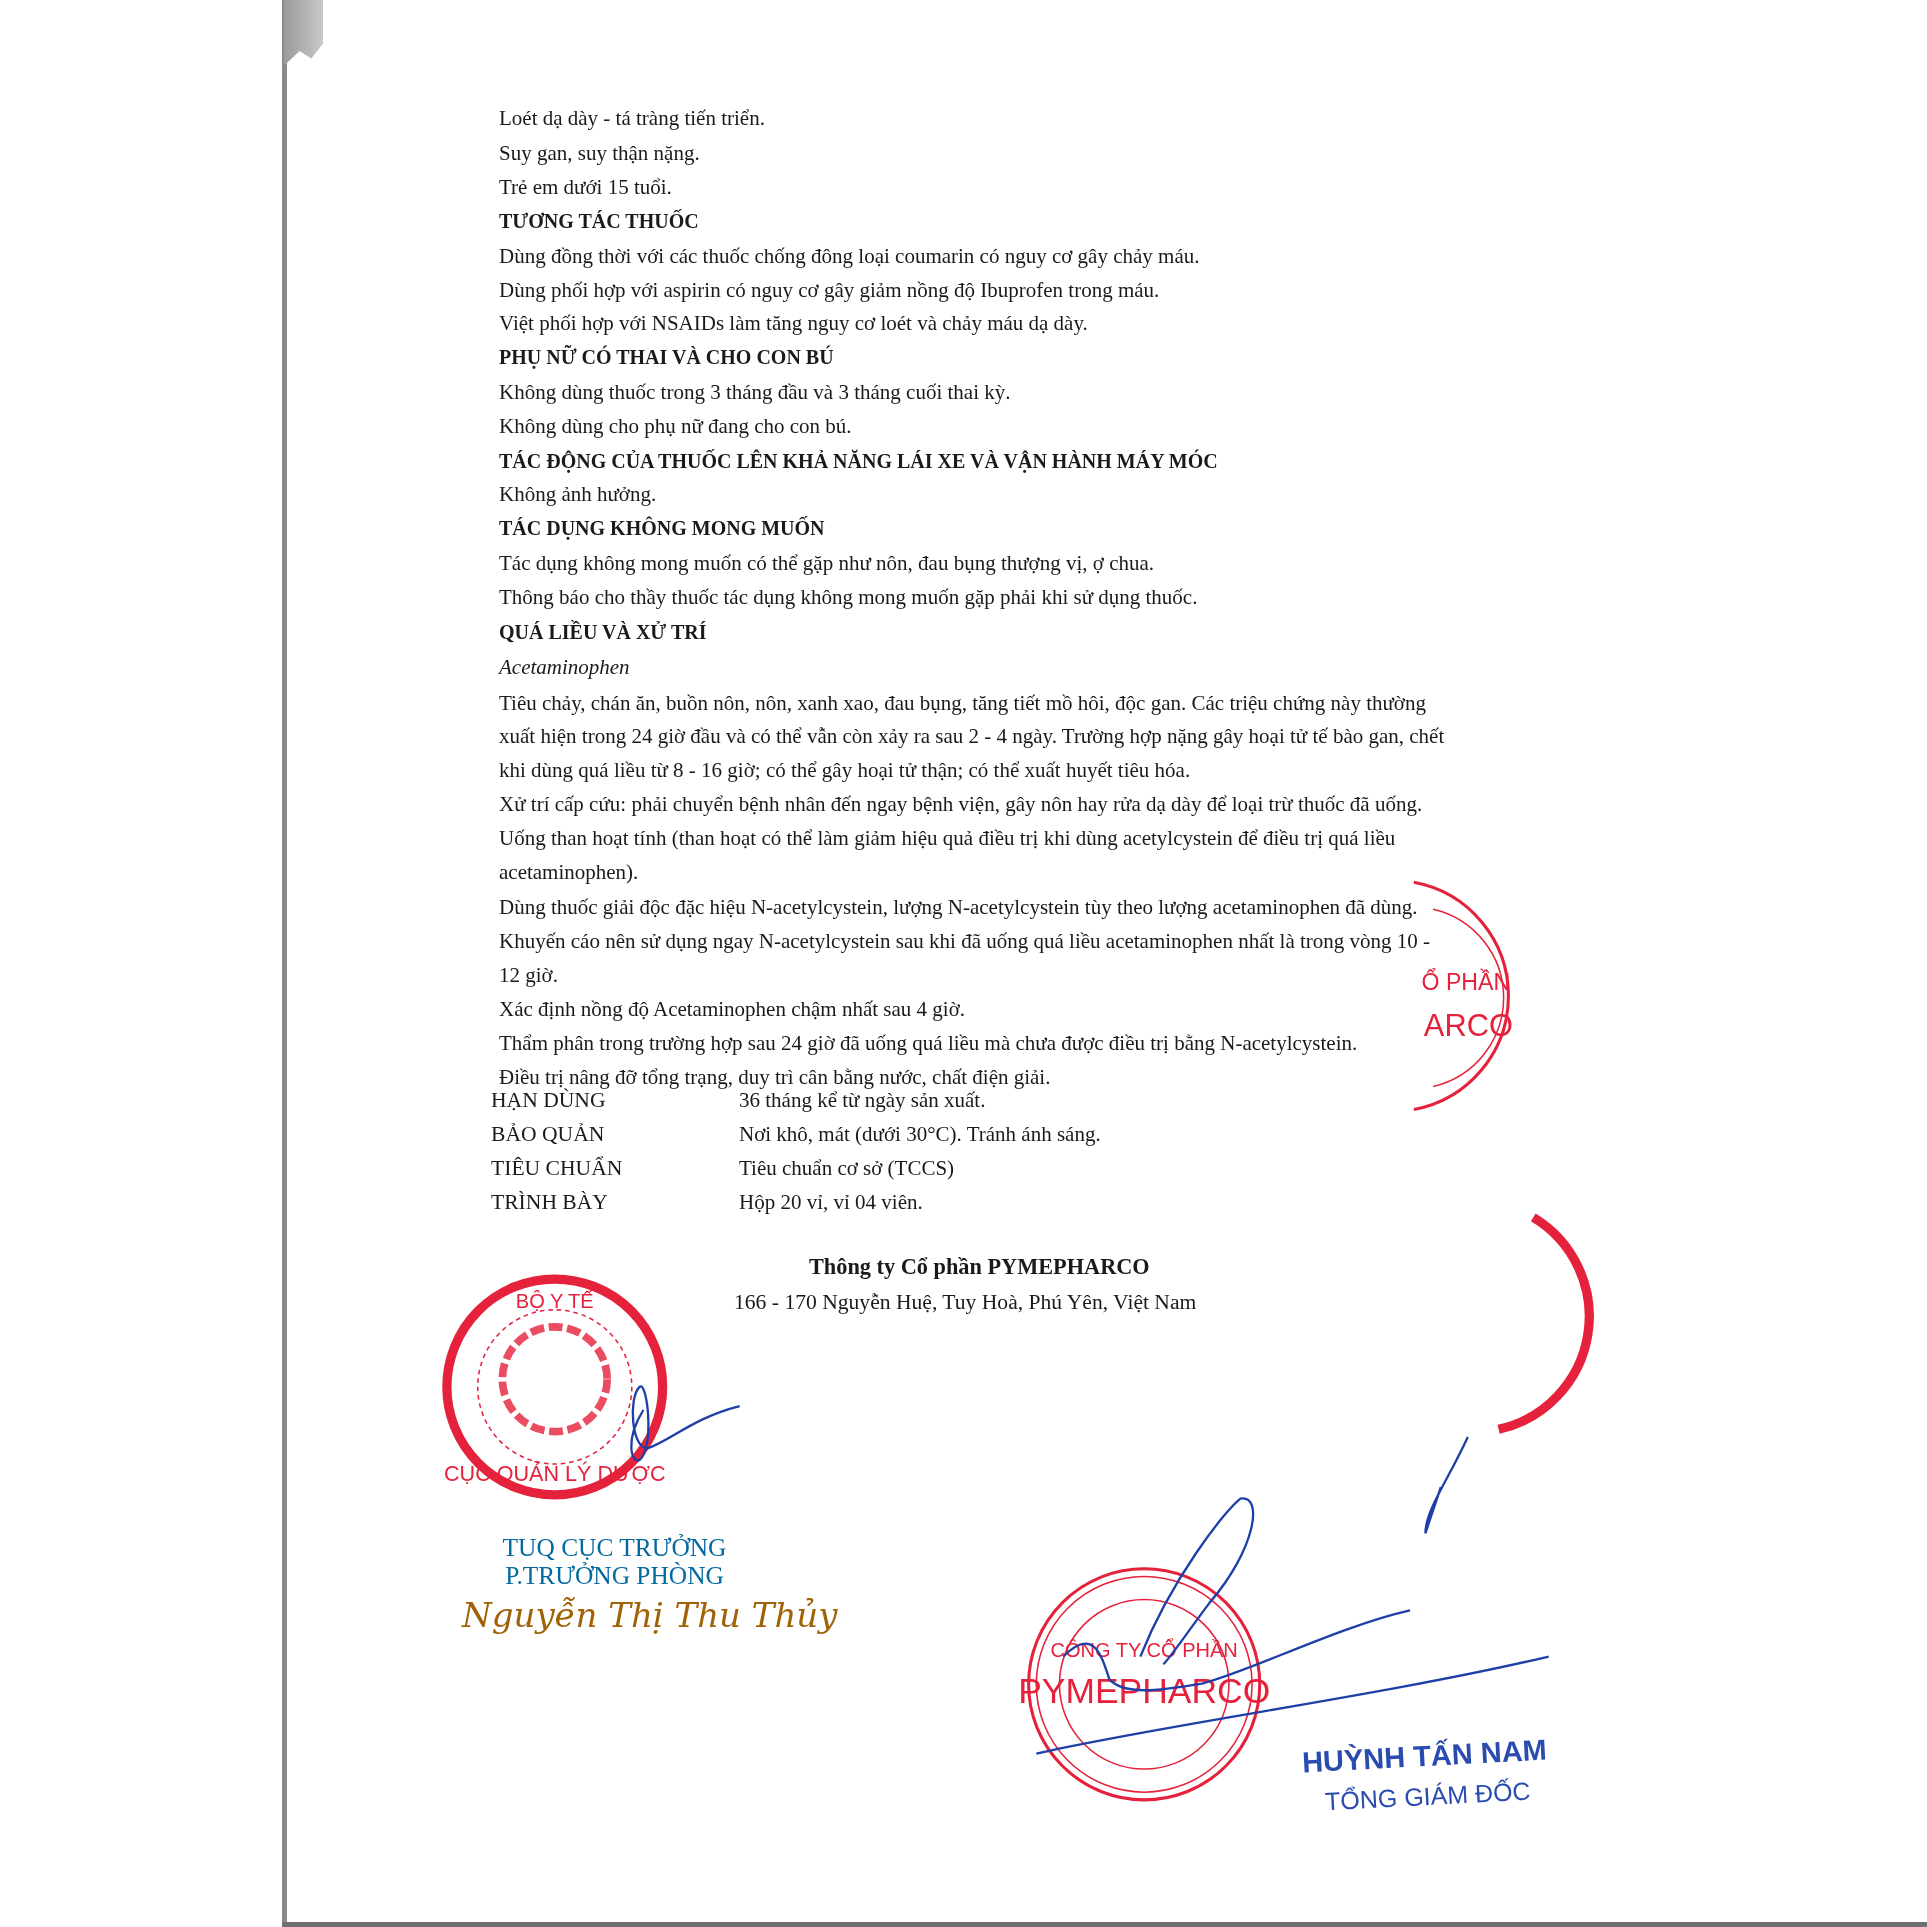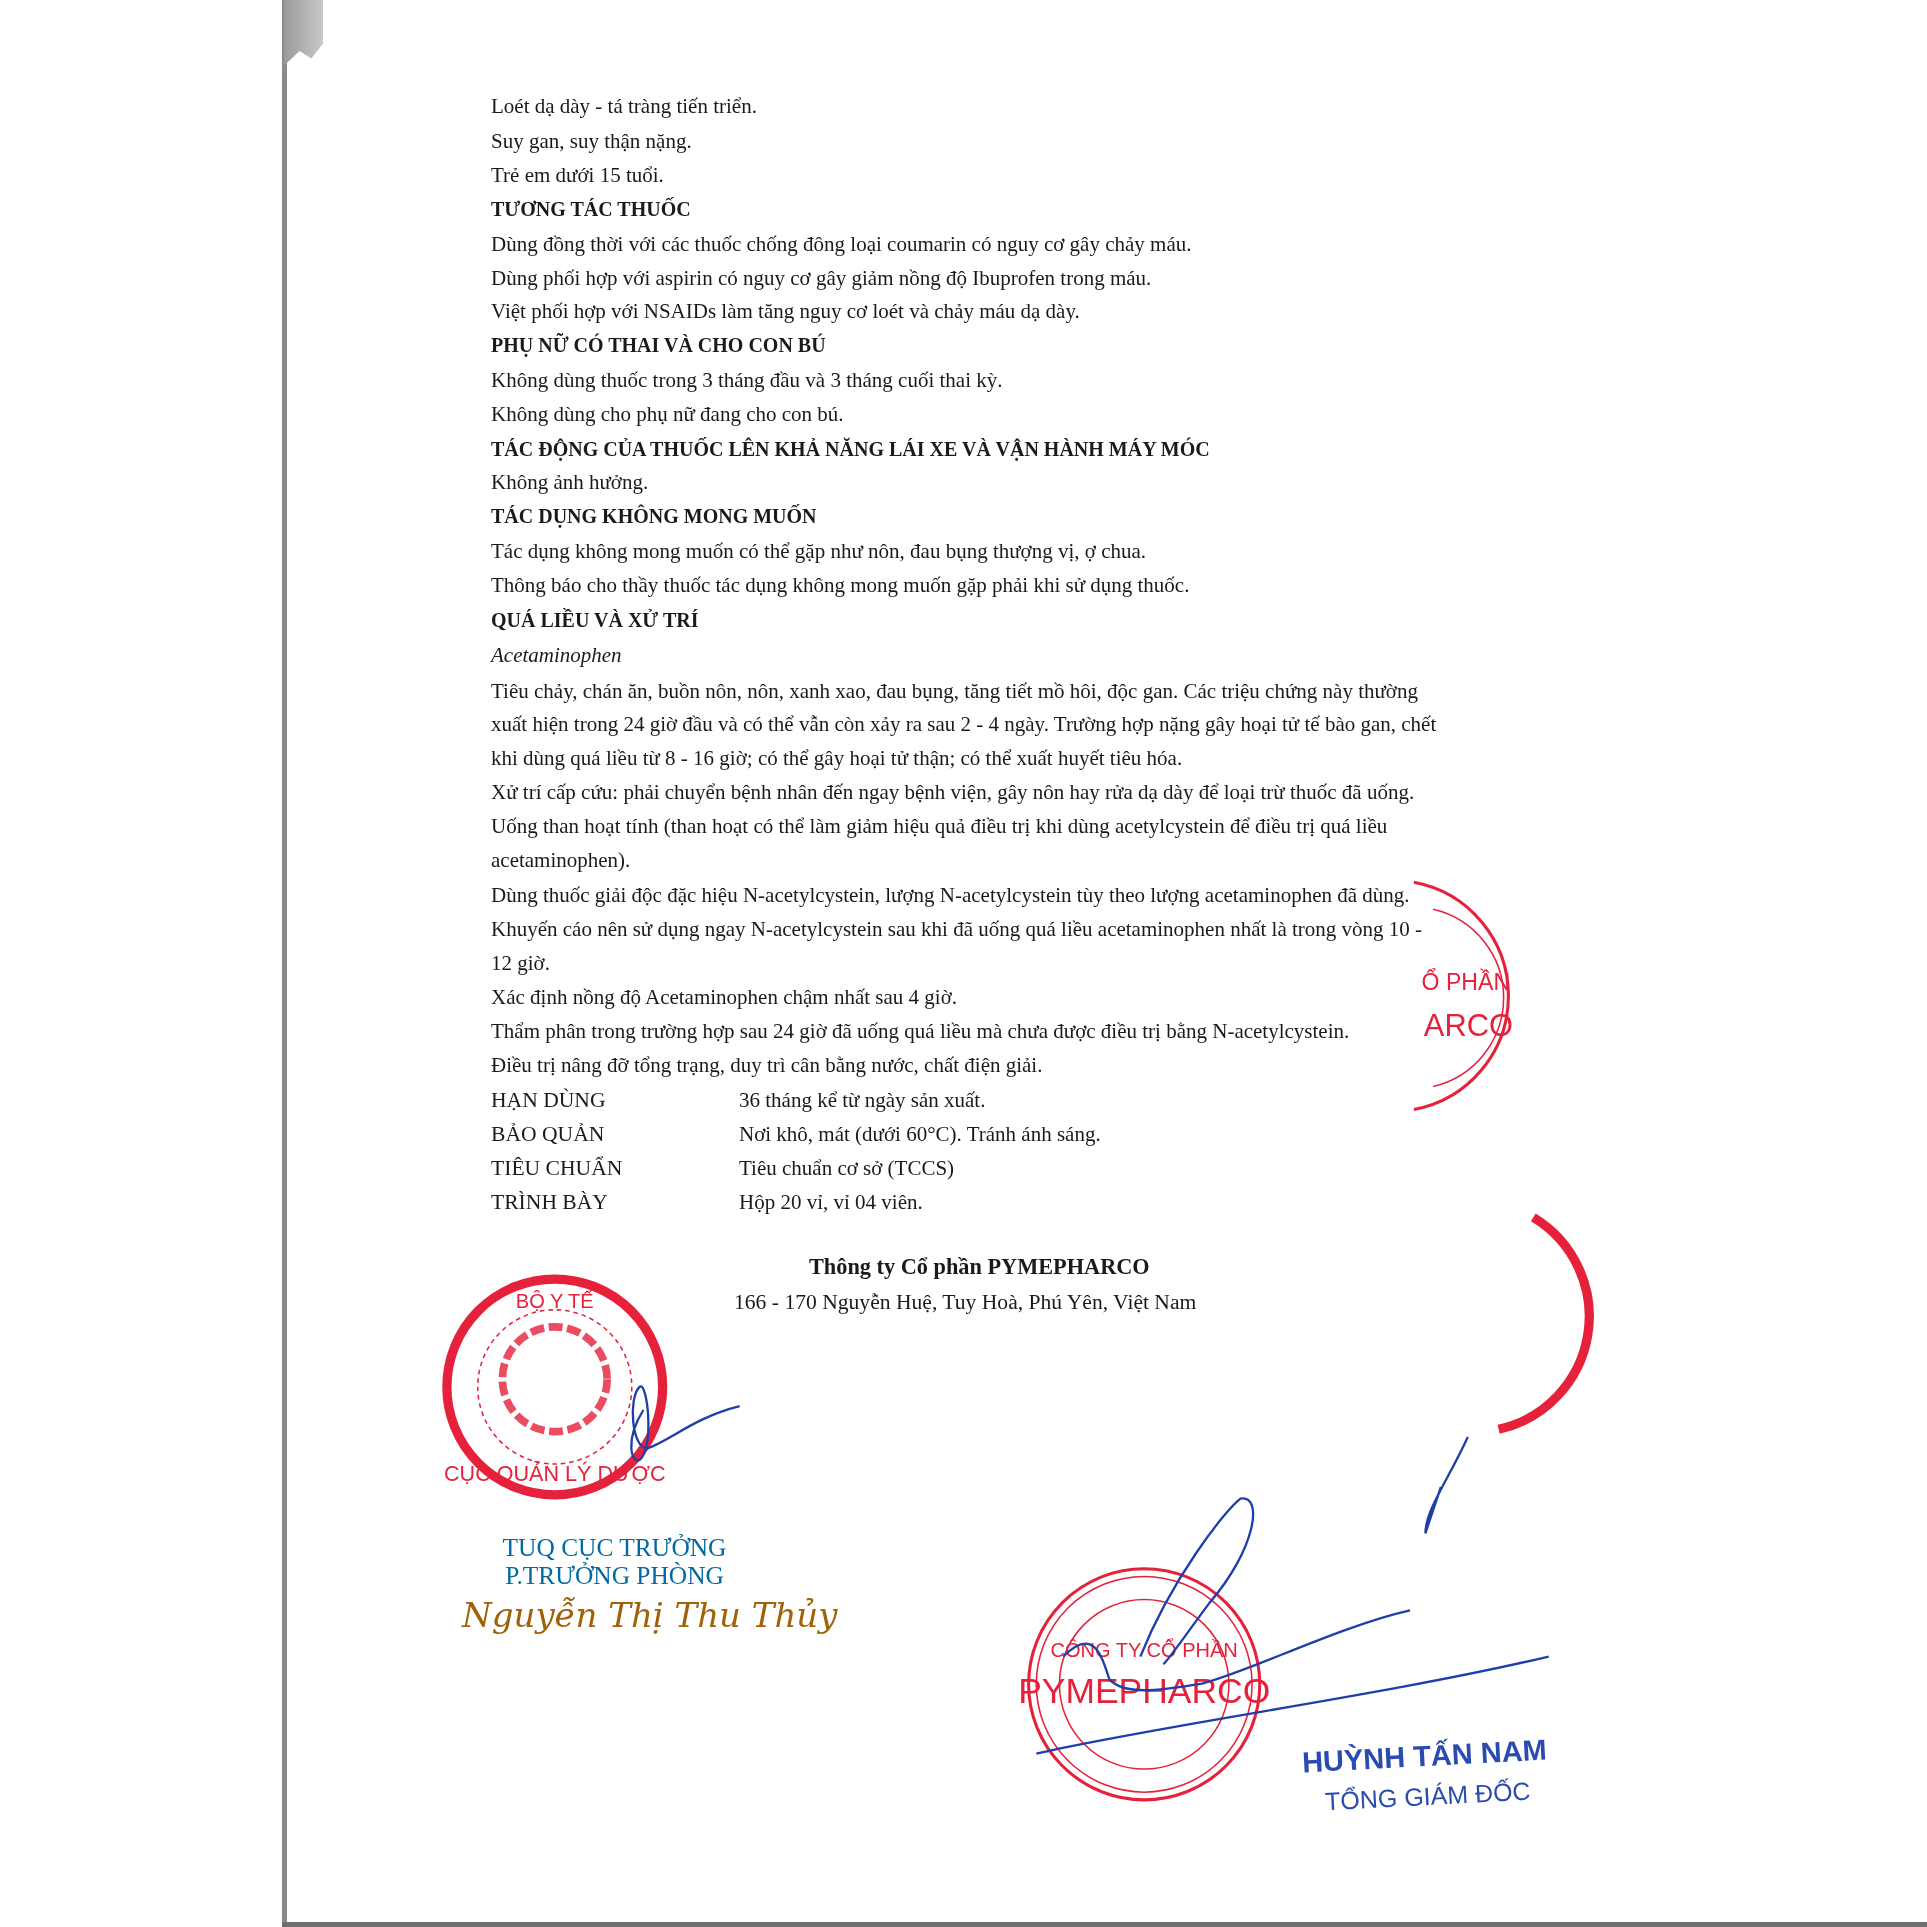--- a/index.html
+++ b/index.html
@@ -1,21 +1,21 @@
 <!DOCTYPE html>
 <html style="font-size:12.3px"><head>
 <meta charset="utf-8">
 <style>
   html, body { margin:0; padding:0; background:#ffffff; }
   body { width:1927px; height:1927px; position:relative; overflow:hidden; font-family:"Liberation Serif", serif; color:#1a1a1a; }
   .page-border-left { position:absolute; left:282px; top:0; width:4.6px; height:1927px; background:#8a8a8a; }
   .corner-shadow { position:absolute; left:284px; top:0; width:39px; height:73px; background:linear-gradient(90deg,#9a9a9a,#c9c9c9); clip-path:polygon(0 0,100% 0,100% 60%,70% 80%,40% 70%,0 90%); }
   .page-bottom { position:absolute; left:282px; top:1922px; width:1645px; height:5.4px; background:#6f6f6f; }
   .doc { position:absolute; left:491px; top:0; width:1002px; }
-  .line { position:absolute; left:0; font-size:21px; line-height:28px; white-space:nowrap; transform-origin:left top; }
+  .line { position:absolute; left:8px; font-size:21px; line-height:28px; white-space:nowrap; transform-origin:left top;margin-top:12px; }
   .h { font-weight:bold; font-size:20px; }
   .it { font-style:italic; }
   .kv-label { position:absolute; left:0; font-weight:normal; font-size:21.6px; line-height:28px; white-space:nowrap;text-align:right; }
   .kv-value { position:absolute; left:248px; font-size:21px; line-height:28px; white-space:nowrap; }
   .company { position:absolute; left:809px; top:1254px; font-size:22.3px; font-weight:bold; white-space:nowrap; }
   .address { position:absolute; left:734px; top:1290px; font-size:21.6px; white-space:nowrap; }
   .sig-left-title { position:absolute; left:499px; top:1533px; font-size:25.4px; line-height:28px; color:#0369a1; text-align:center; width:231px; }
   .sig-left-name { position:absolute; left:462px; top:1595px; font-size:34px; font-style:italic; color:#a16207; font-family:"DejaVu Serif", serif; white-space:nowrap; }
   .sig-right-name { position:absolute; left:1302px; top:1740px; font-family:"Liberation Sans", sans-serif; font-weight:bold; font-size:29px; color:#2a4bb0; white-space:nowrap; transform:rotate(-3deg); }
   .sig-right-title { position:absolute; left:1325px; top:1782px; font-family:"Liberation Sans", sans-serif; font-size:25px; color:#2a4bb0; white-space:nowrap; transform:rotate(-3deg); }
@@ -61,21 +61,21 @@
   <div class="line" style="top:881px">Dùng thuốc giải độc đặc hiệu N-acetylcystein, lượng N-acetylcystein tùy theo lượng acetaminophen đã dùng.</div>
   <div class="line" style="top:915px">Khuyến cáo nên sử dụng ngay N-acetylcystein sau khi đã uống quá liều acetaminophen nhất là trong vòng 10 -</div>
   <div class="line" style="top:949px">12 giờ.</div>
   <div class="line" style="top:983px">Xác định nồng độ Acetaminophen chậm nhất sau 4 giờ.</div>
   <div class="line" style="top:1017px">Thẩm phân trong trường hợp sau 24 giờ đã uống quá liều mà chưa được điều trị bằng N-acetylcystein.</div>
   <div class="line" style="top:1051px">Điều trị nâng đỡ tổng trạng, duy trì cân bằng nước, chất điện giải.</div>
 
   <div class="kv-label" style="top:1086px">HẠN DÙNG</div>
   <div class="kv-value" style="top:1086px">36 tháng kể từ ngày sản xuất.</div>
   <div class="kv-label" style="top:1120px">BẢO QUẢN</div>
-  <div class="kv-value" style="top:1120px">Nơi khô, mát (dưới 60°C). Tránh ánh sáng.</div>
+  <div class="kv-value" style="top:1120px">Nơi khô, mát (dưới 30°C). Tránh ánh sáng.</div>
   <div class="kv-label" style="top:1154px">TIÊU CHUẨN</div>
   <div class="kv-value" style="top:1154px">Tiêu chuẩn cơ sở (TCCS)</div>
   <div class="kv-label" style="top:1188px">TRÌNH BÀY</div>
   <div class="kv-value" style="top:1188px">Hộp 20 vỉ, vỉ 04 viên.</div>
 </div>
 
 <div class="company">Thông ty Cổ phần PYMEPHARCO</div>
 <div class="address">166 - 170 Nguyễn Huệ, Tuy Hoà, Phú Yên, Việt Nam</div>
 
 <svg class="overlay" width="1927" height="1927" viewBox="0 0 2501 2501">

